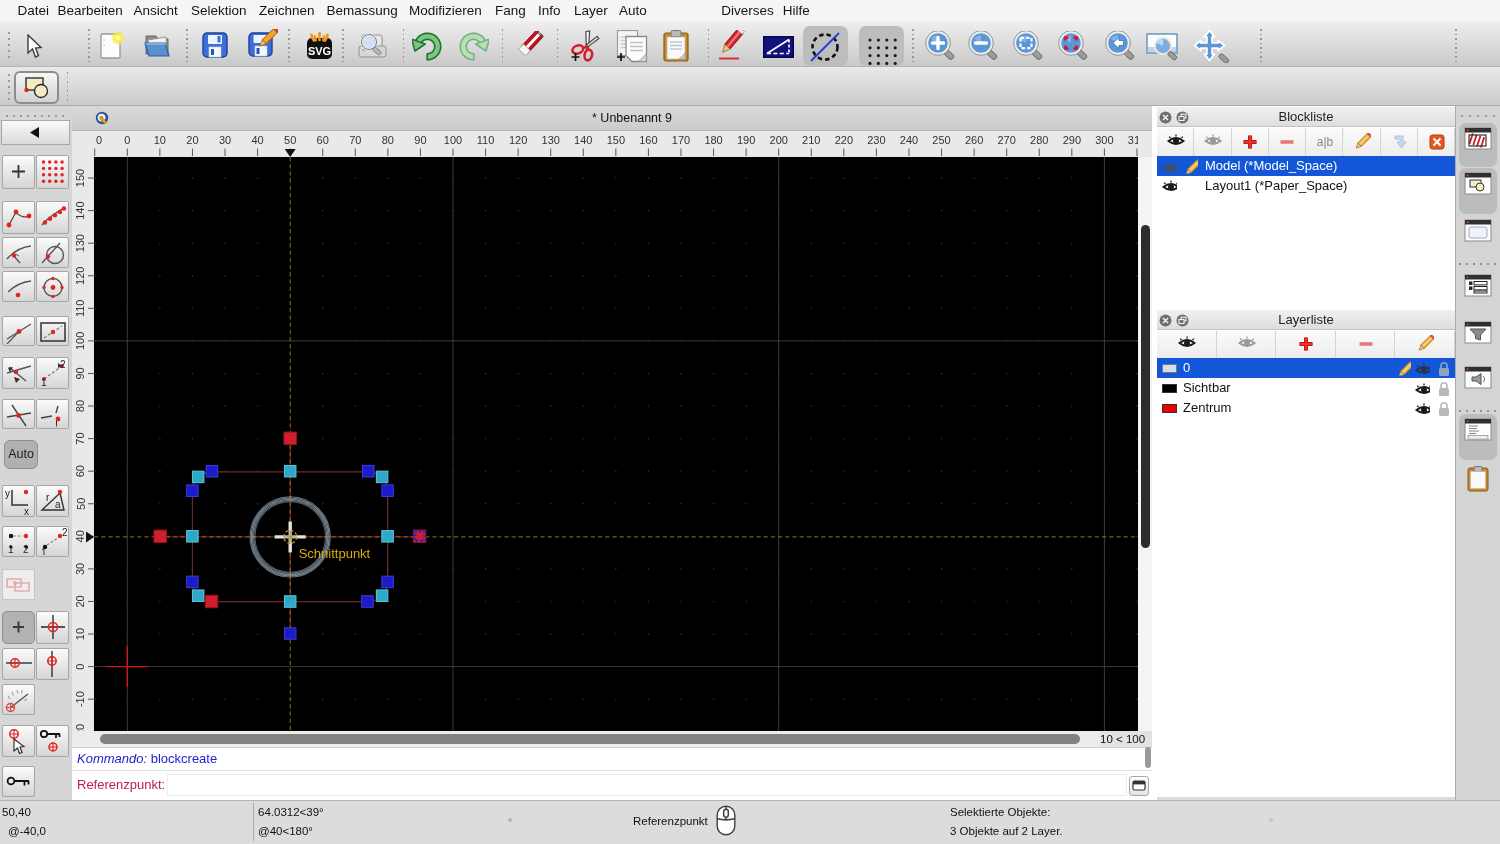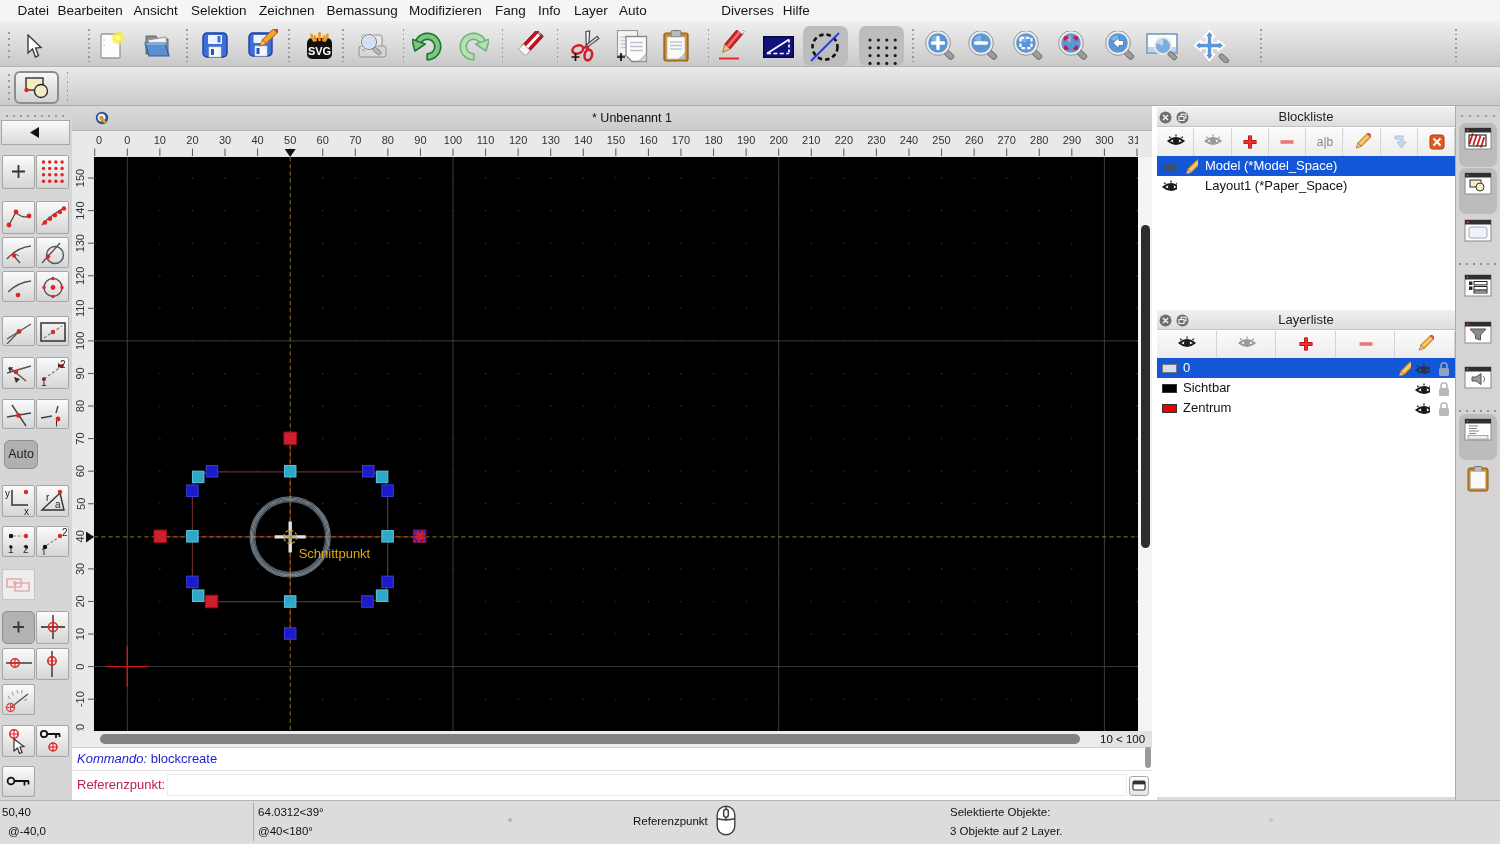--- a/index.html
+++ b/index.html
@@ -571,21 +571,21 @@
       <path d="M10.5,13 L25,13 M20.5,13 L20.5,17.5 M24.5,13 L24.5,16.5"></path>
     </g>
   </svg>
 <div class="abs" style="left:72px;top:106px;width:1085px;height:25px;background:linear-gradient(#d9d9d9,#cccccc);border-bottom:1px solid #b8b8b8;"></div>
 <svg class="abs" style="left:95px;top:111px;" width="14" height="14" viewBox="0 0 14 14">
     <circle cx="7" cy="7" r="6.2" fill="#2d5694"></circle>
     <circle cx="6.6" cy="6.6" r="3.9" fill="#f2f2f2"></circle>
     <circle cx="6.6" cy="6.6" r="1.4" fill="#c03333"></circle>
     <rect x="6.5" y="5" width="2.8" height="8" rx="1" transform="rotate(-42 8 9)" fill="#f0a22a" stroke="#7c5208" stroke-width="0.5"></rect>
   </svg>
-<div class="abs" style="left:562px;top:106px;width:140px;height:25px;line-height:25px;font-size:12.5px;color:#111;text-align:center;">* Unbenannt 1</div>
+<div class="abs" style="left:562px;top:106px;width:140px;height:25px;line-height:25px;font-size:12.5px;color:#111;text-align:center;">* Unbenannt 9</div>
 <div class="abs" style="left:72px;top:131px;width:1085px;height:26px;background:#e9e9e9;"></div>
 <svg class="abs" style="left:72px;top:131px;" width="1085" height="26" viewBox="0 0 1085 26">
     <defs>
       <clipPath id="hrc">
         <rect x="22" y="0" width="1044" height="26"></rect>
       </clipPath>
     </defs>
     <g clip-path="url(#hrc)">
       <line x1="22.73" y1="17.5" x2="22.73" y2="25" stroke="#555" stroke-width="1"></line>
       <text x="27.03" y="13" font-size="11" fill="#333" text-anchor="middle">0</text>

